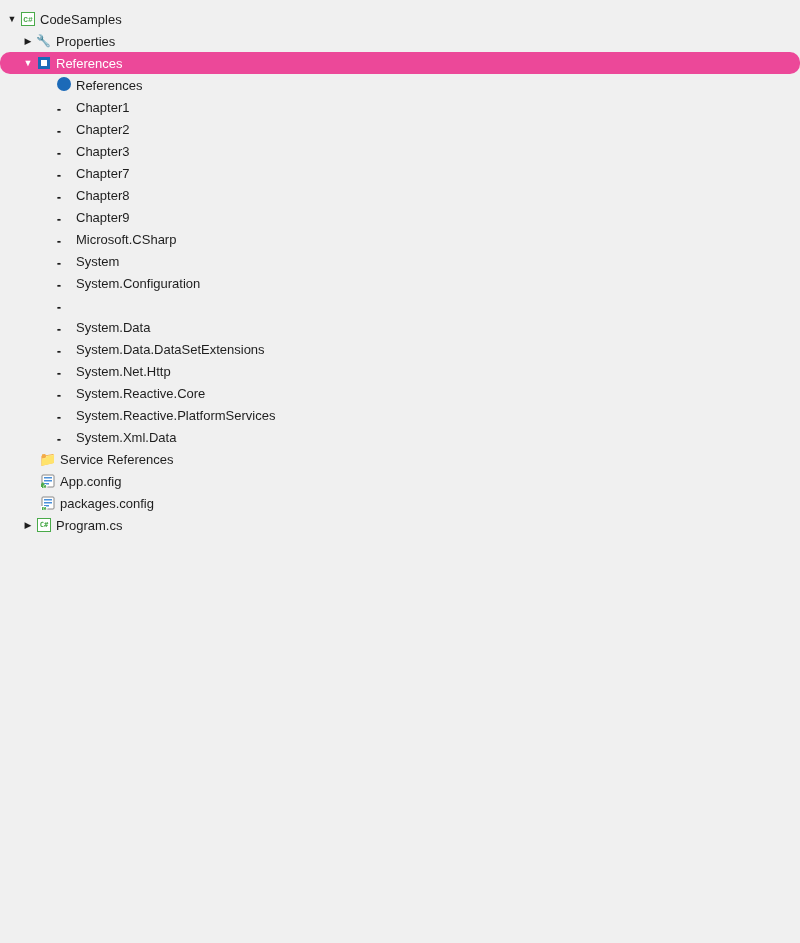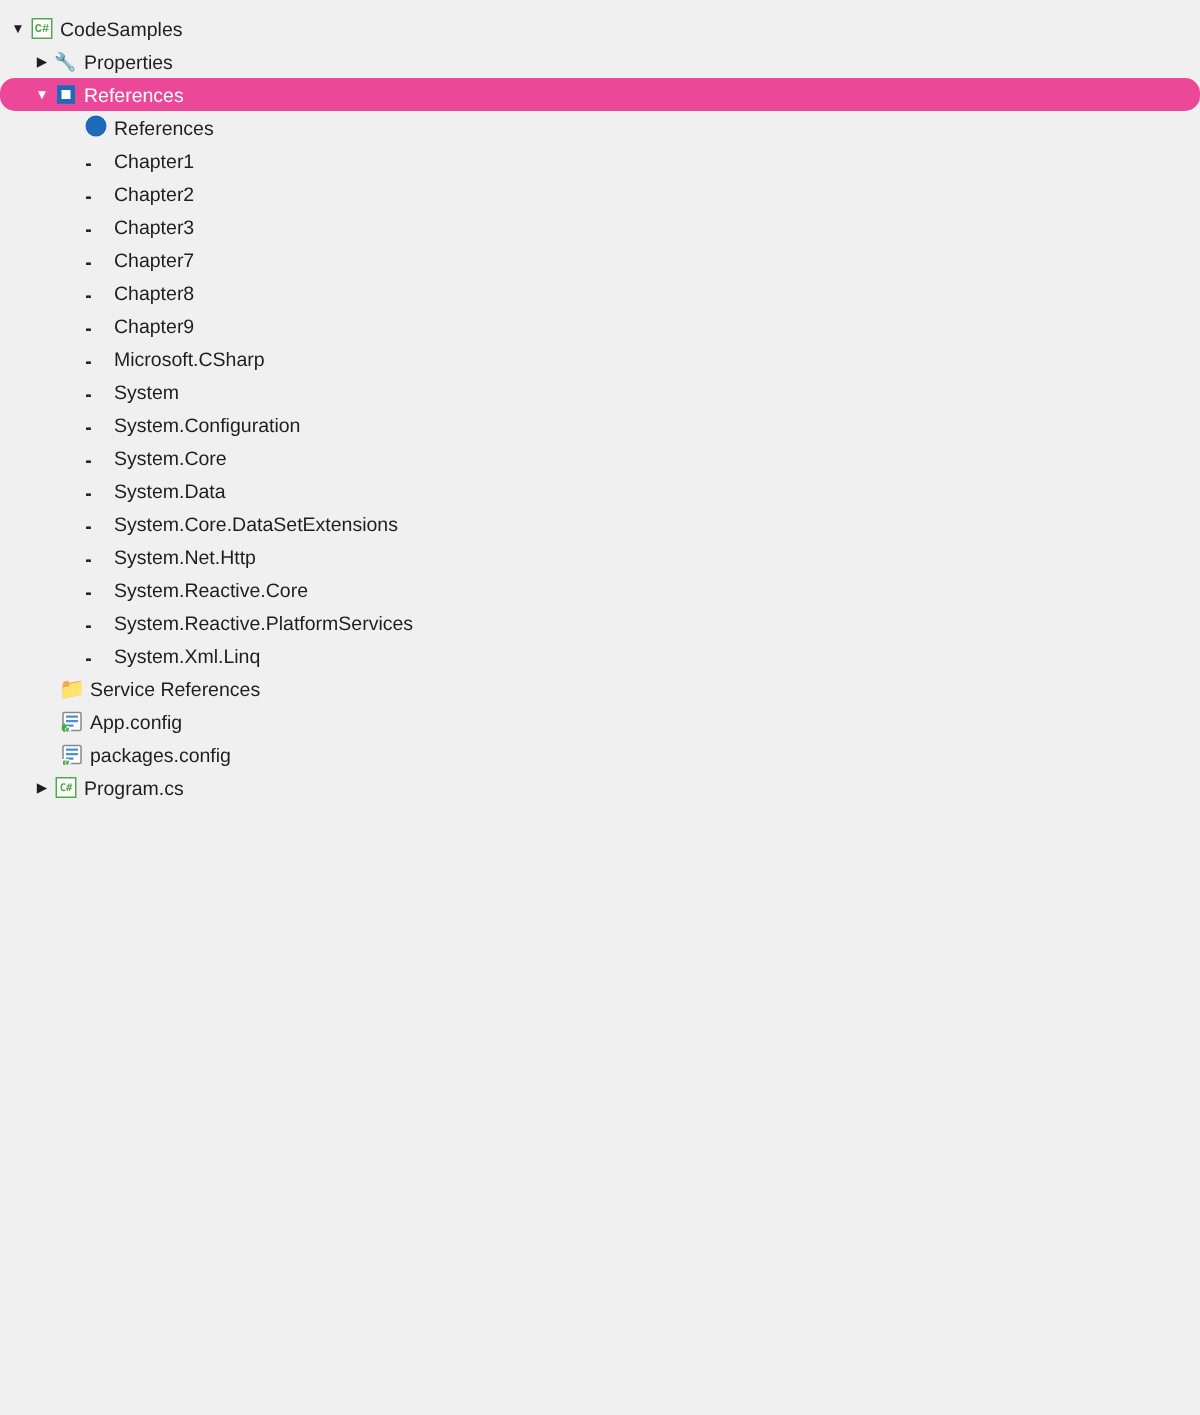--- a/index.html
+++ b/index.html
@@ -280,37 +280,36 @@
         <span class="icon-assembly"></span>
       </span>
     <span class="label">System.Configuration</span>
   </div>
   <div class="tree-item">
     <span class="indent" style="width:40px"></span>
     <span class="expand-arrow leaf"></span>
     <span class="icon">
         <span class="icon-assembly"></span>
       </span>
-    <span class="label">System.Core</span>
   </div>
   <div class="tree-item">
     <span class="indent" style="width:40px"></span>
     <span class="expand-arrow leaf"></span>
     <span class="icon">
         <span class="icon-assembly"></span>
       </span>
     <span class="label">System.Data</span>
   </div>
   <div class="tree-item">
     <span class="indent" style="width:40px"></span>
     <span class="expand-arrow leaf"></span>
     <span class="icon">
         <span class="icon-assembly"></span>
       </span>
-    <span class="label">System.Core.DataSetExtensions</span>
+    <span class="label">System.Data.DataSetExtensions</span>
   </div>
   <div class="tree-item">
     <span class="indent" style="width:40px"></span>
     <span class="expand-arrow leaf"></span>
     <span class="icon">
         <span class="icon-assembly"></span>
       </span>
     <span class="label">System.Net.Http</span>
   </div>
   <div class="tree-item">
@@ -328,21 +327,21 @@
         <span class="icon-assembly"></span>
       </span>
     <span class="label">System.Reactive.PlatformServices</span>
   </div>
   <div class="tree-item">
     <span class="indent" style="width:40px"></span>
     <span class="expand-arrow leaf"></span>
     <span class="icon">
         <span class="icon-assembly"></span>
       </span>
-    <span class="label">System.Xml.Linq</span>
+    <span class="label">System.Xml.Data</span>
   </div>
 
   <div class="tree-item">
     <span class="indent" style="width:24px"></span>
     <span class="expand-arrow leaf"></span>
     <span class="icon">
       <span style="font-size:14px;">📁</span>
     </span>
     <span class="label">Service References</span>
   </div>

